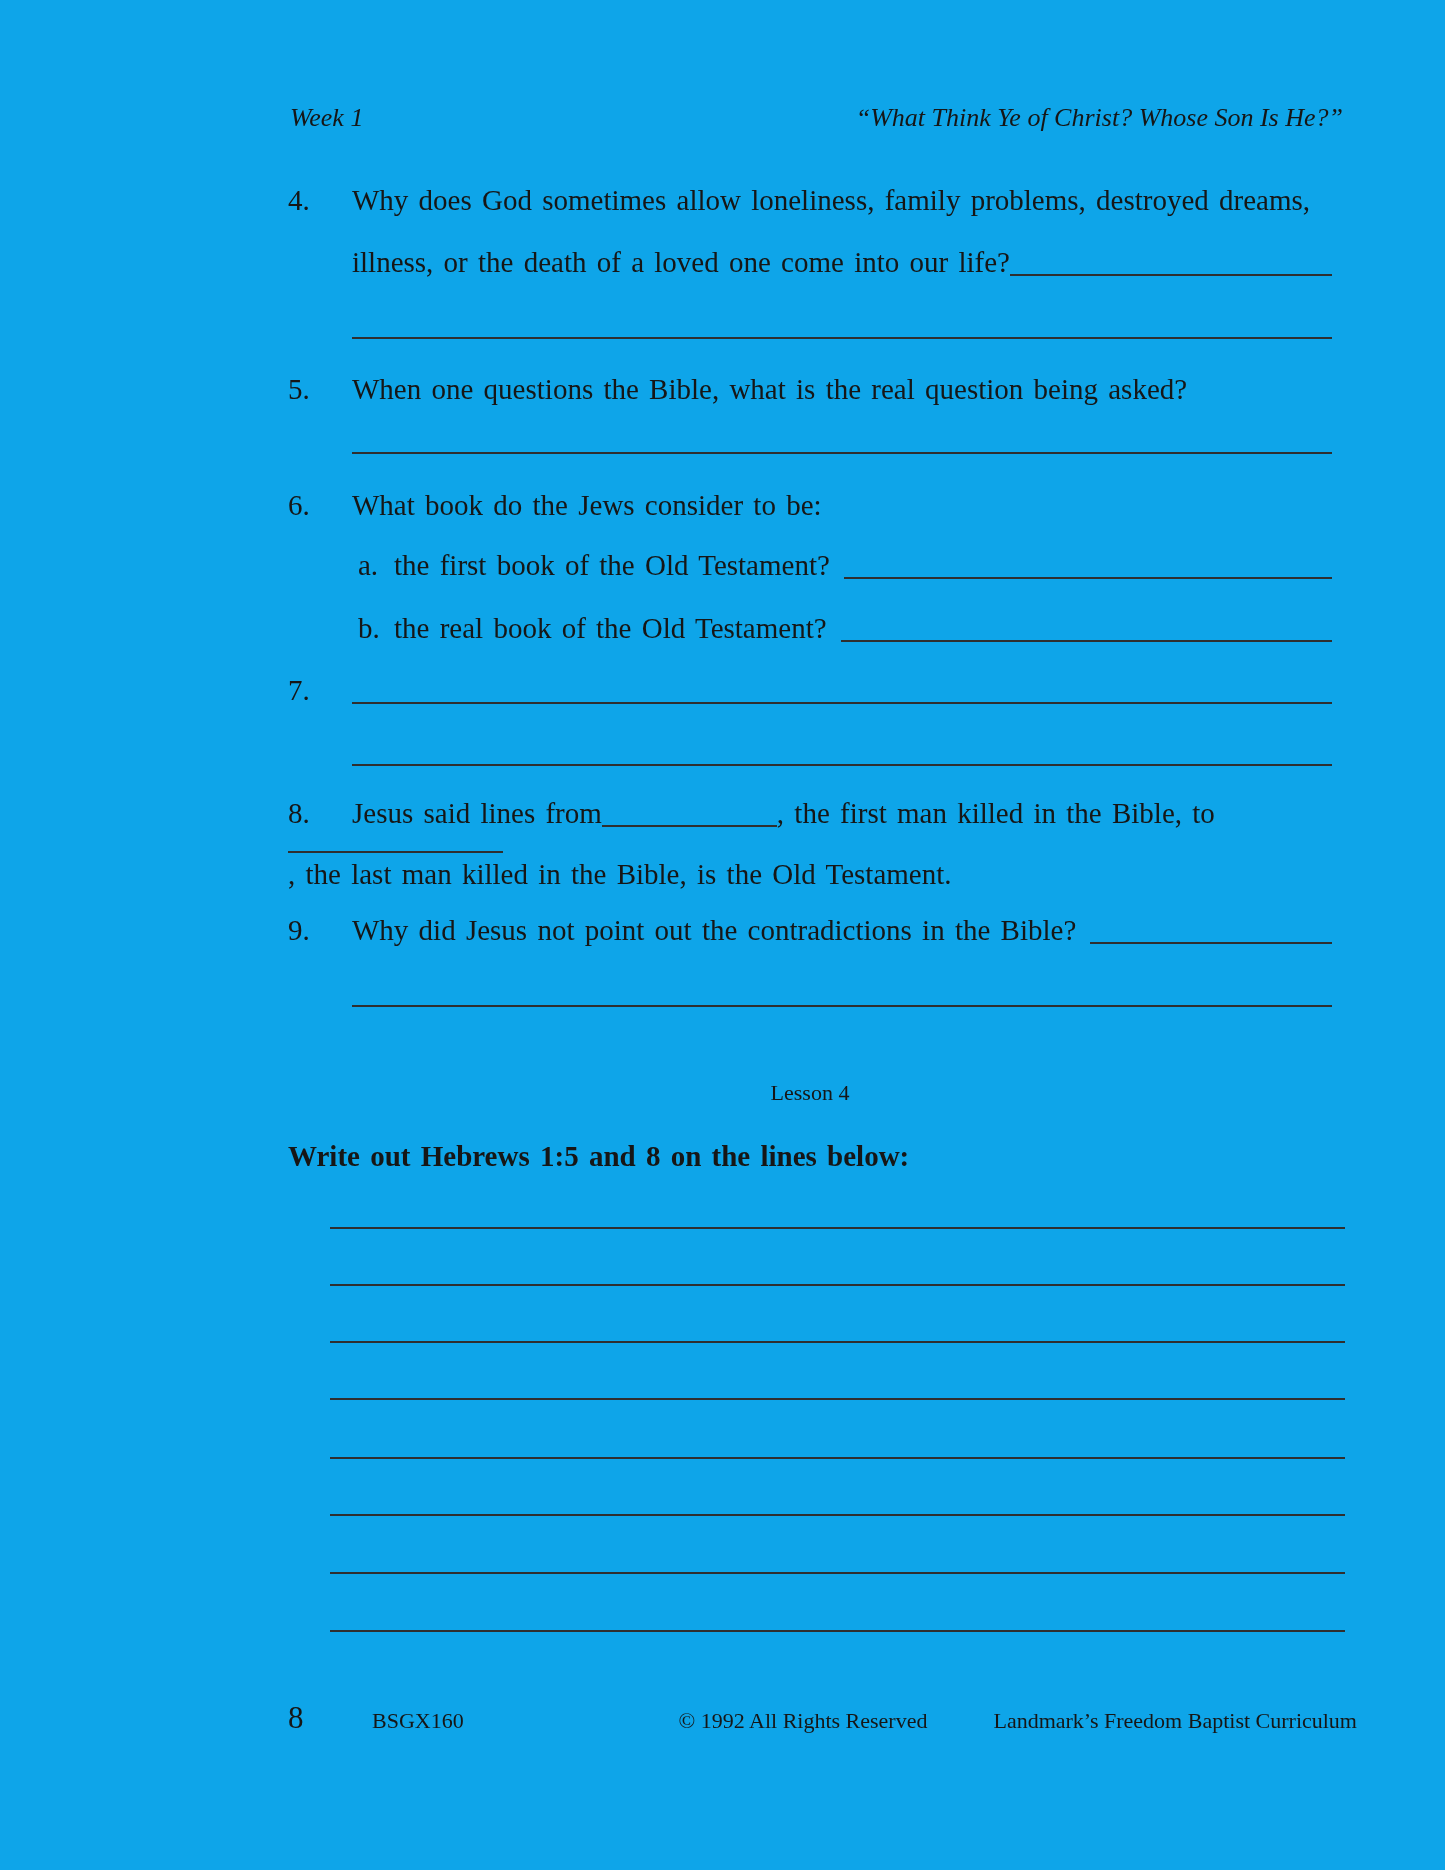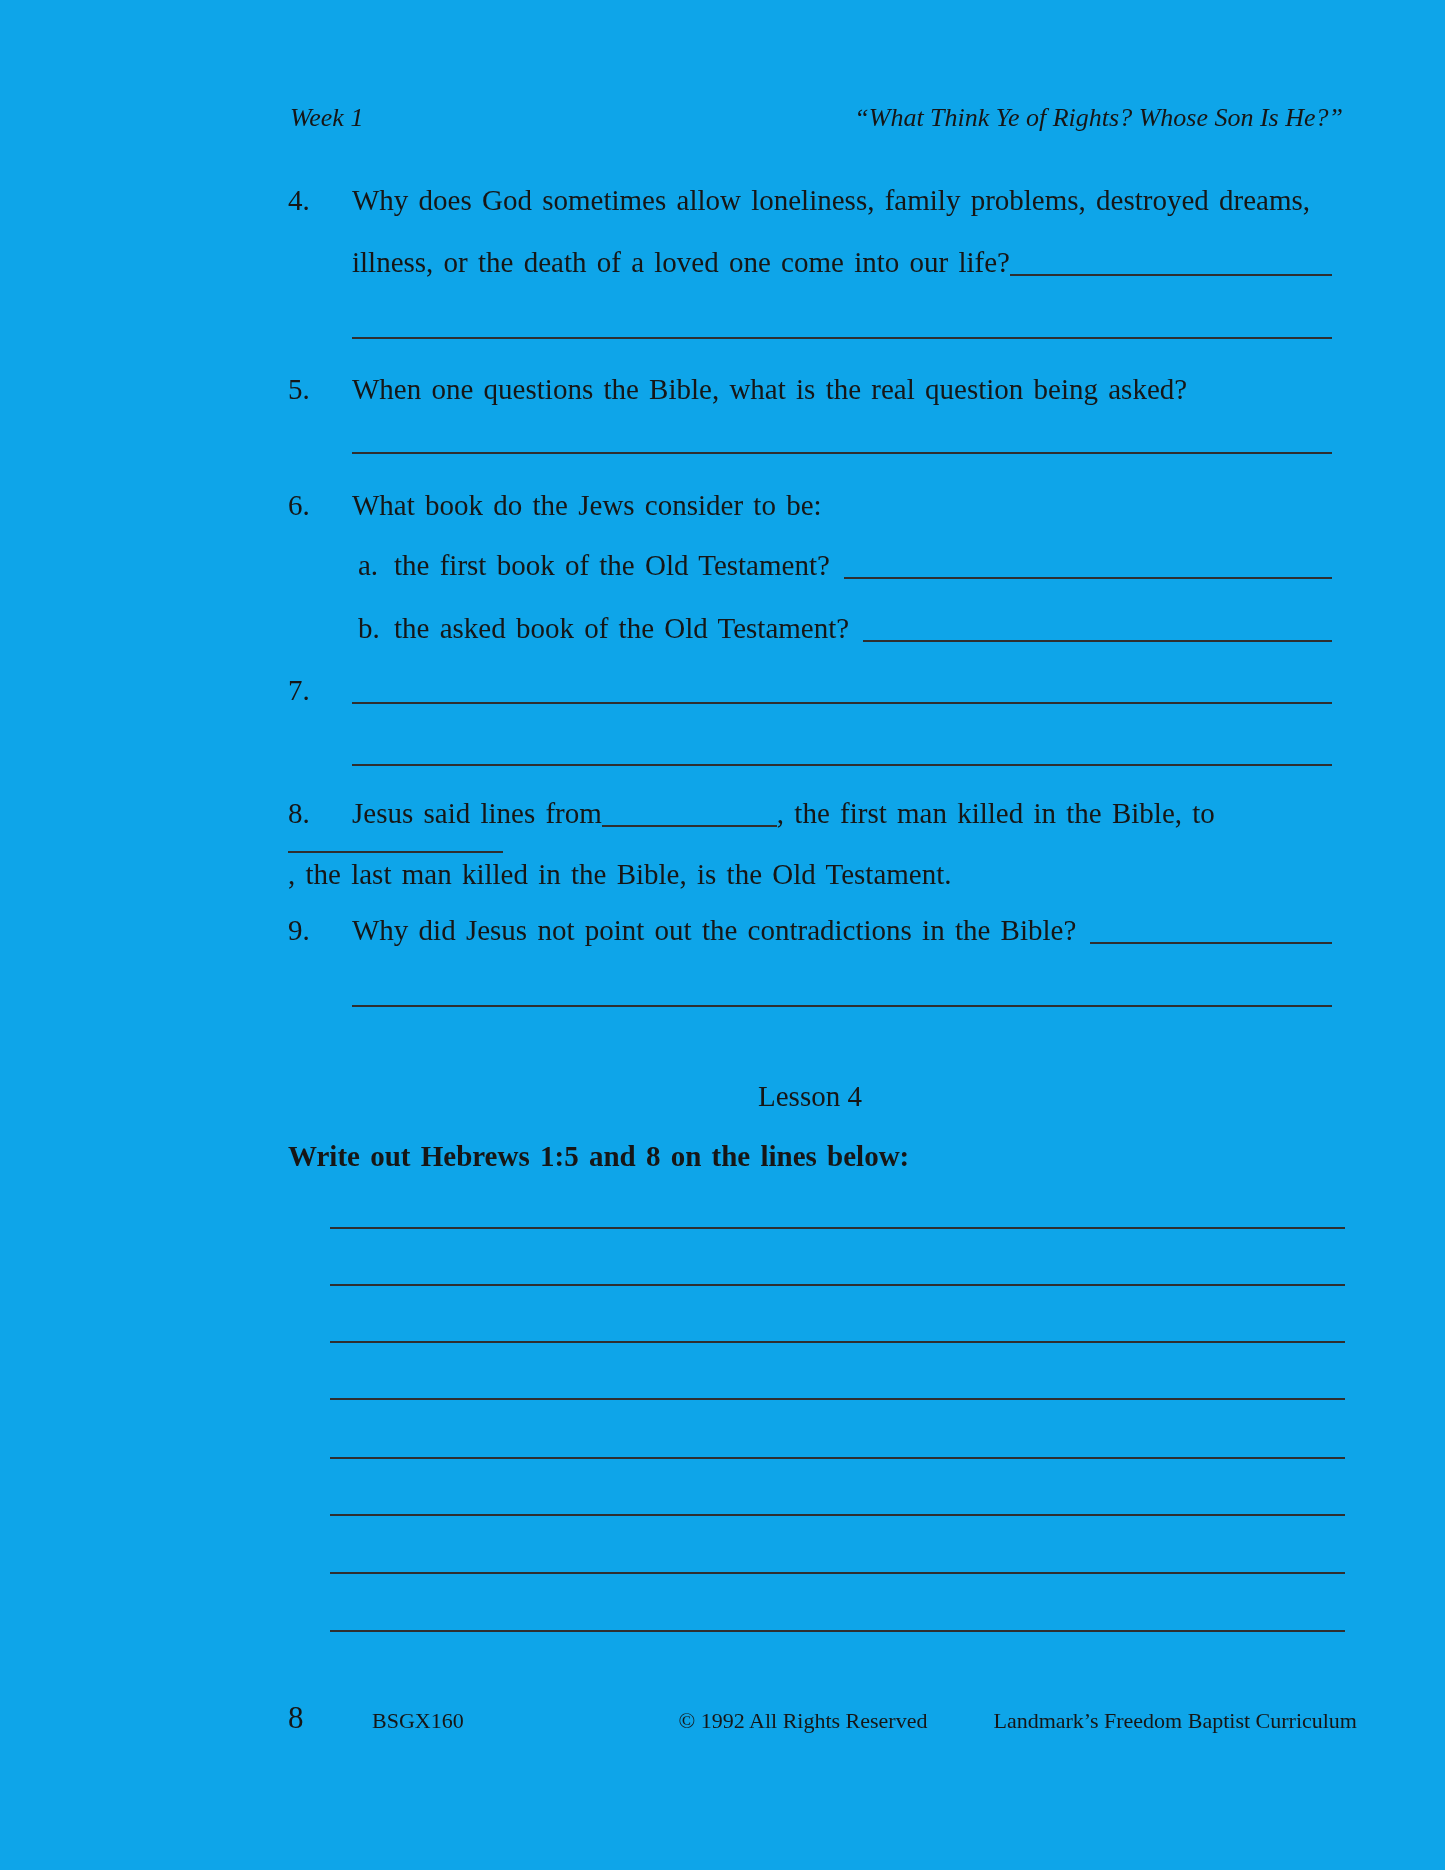--- a/index.html
+++ b/index.html
@@ -35,32 +35,32 @@
     border-bottom:2px solid #2f2f2f;
     margin-bottom:4px;
   }
   .rule {
     position:absolute;
     border-top:2px solid #2f2f2f;
     height:0;
   }
   .ansline { left:352px; width:980px; }
   .wline { left:330px; width:1015px; }
-  .center-head { font-size:29px; text-align:center; }
+  .center-head { font-size:22px; text-align:center; }
   .bold-head { font-size:29px; font-weight:bold; word-spacing:3px; white-space:nowrap; }
   .foot { font-size:22px; white-space:nowrap; }
   .foot-num { font-size:31px; }
 </style>
 </head>
 <body>
 
 <div class="page">
 
   <div class="abs hdr" style="left:290px; top:103px;">Week 1</div>
-  <div class="abs hdr" style="right:102px; top:103px;">“What Think Ye of Rights?  Whose Son Is He?”</div>
+  <div class="abs hdr" style="right:102px; top:103px;">“What Think Ye of Christ?  Whose Son Is He?”</div>
 
   <div class="abs qrow" style="left:288px; top:183px; width:1044px;">
     <span class="qnum">4.</span>
     <span class="qtext">Why does God sometimes allow loneliness, family problems, destroyed dreams,</span>
   </div>
   <div class="abs qrow" style="left:288px; top:245px; width:1044px;">
     <span class="qnum"></span>
     <span class="qtext">illness, or the death of a loved one come into our life?</span>
     <span class="blank-fill"></span>
   </div>
@@ -76,21 +76,21 @@
     <span class="qnum">6.</span>
     <span class="qtext">What book do the Jews consider to be:</span>
   </div>
   <div class="abs qrow" style="left:358px; top:548px; width:974px;">
     <span class="sublabel">a.</span>
     <span class="qtext">the first book of the Old Testament?</span>
     <span class="blank-fill gap"></span>
   </div>
   <div class="abs qrow" style="left:358px; top:611px; width:974px;">
     <span class="sublabel">b.</span>
-    <span class="qtext">the asked book of the Old Testament?</span>
+    <span class="qtext">the real book of the Old Testament?</span>
     <span class="blank-fill gap"></span>
   </div>
 
   <div class="abs qrow" style="left:288px; top:673px; width:1044px;">
     <span class="qnum">7.</span>
     <span class="blank-fill"></span>
   </div>
   <div class="rule ansline" style="top:764px;"></div>
 
   <div class="abs qrow" style="left:288px; top:796px; width:1044px;">

